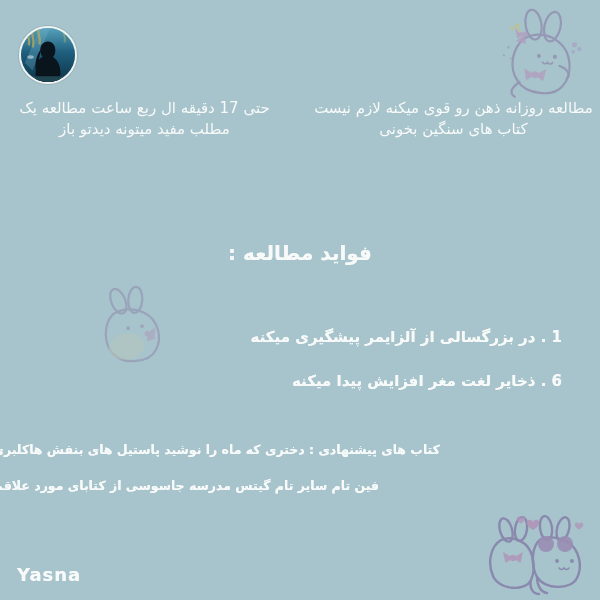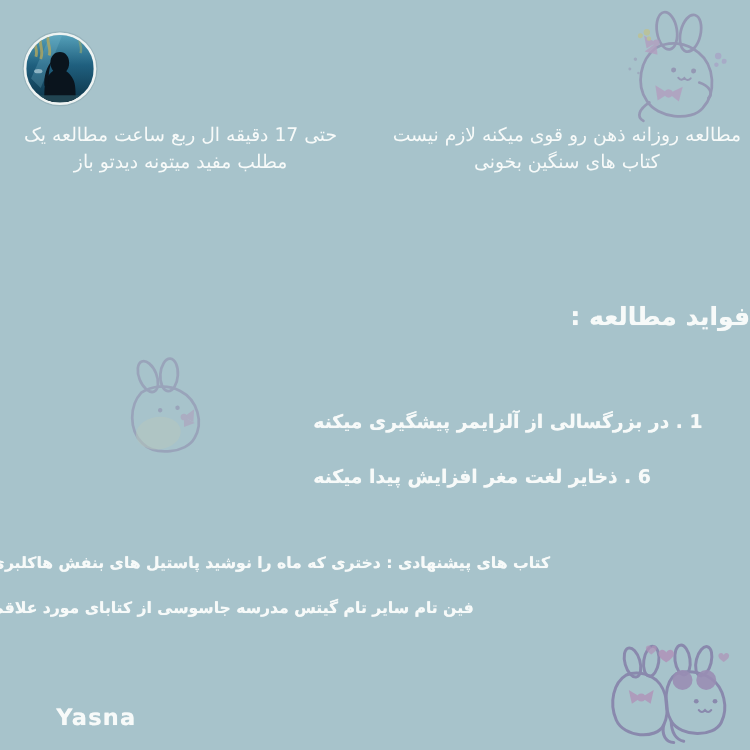--- a/index.html
+++ b/index.html
@@ -30,39 +30,38 @@
   
   .intro{
     position:absolute;top:98px;left:0;right:0;
     display:flex;flex-direction:row;gap:18px;
     text-align:center;
     font-size:15px;font-weight:400;
     line-height:21px;
   }
   .heading{
     top:240px;left:0;right:0;
-    text-align:right;
+    text-align:center;
     font-size:20px;
     line-height:26px;
   }
   .benefits{
     position:absolute;top:327px;right:38px;
     display:flex;flex-direction:column;gap:23px;
-    align-items:flex-end;
+    align-items:flex-start;
     font-size:15px;font-weight:700;
     line-height:21px;
     text-shadow:0 0 .6px rgba(255,255,255,.75);
   }
   .rec1{top:441px;right:160px;font-size:12.5px;line-height:17px;}
   .rec2{top:477px;right:221px;font-size:12.5px;line-height:17px;}
   .signature{
     top:564px;left:17px;
     font-size:18px;letter-spacing:1px;
     font-weight:800;
-    margin-left:28px;
   }
   .doodle{position:absolute;pointer-events:none;}
   .doodle-tr{left:494px;top:5px;opacity:.42;transform:rotate(3deg);}
   .doodle-ml{left:88px;top:284px;opacity:.30;transform:rotate(-8deg);}
   .doodle-br{left:479px;top:514px;opacity:.5;}
 </style>
 </head>
 <body>
 
 <div class="canvas">

